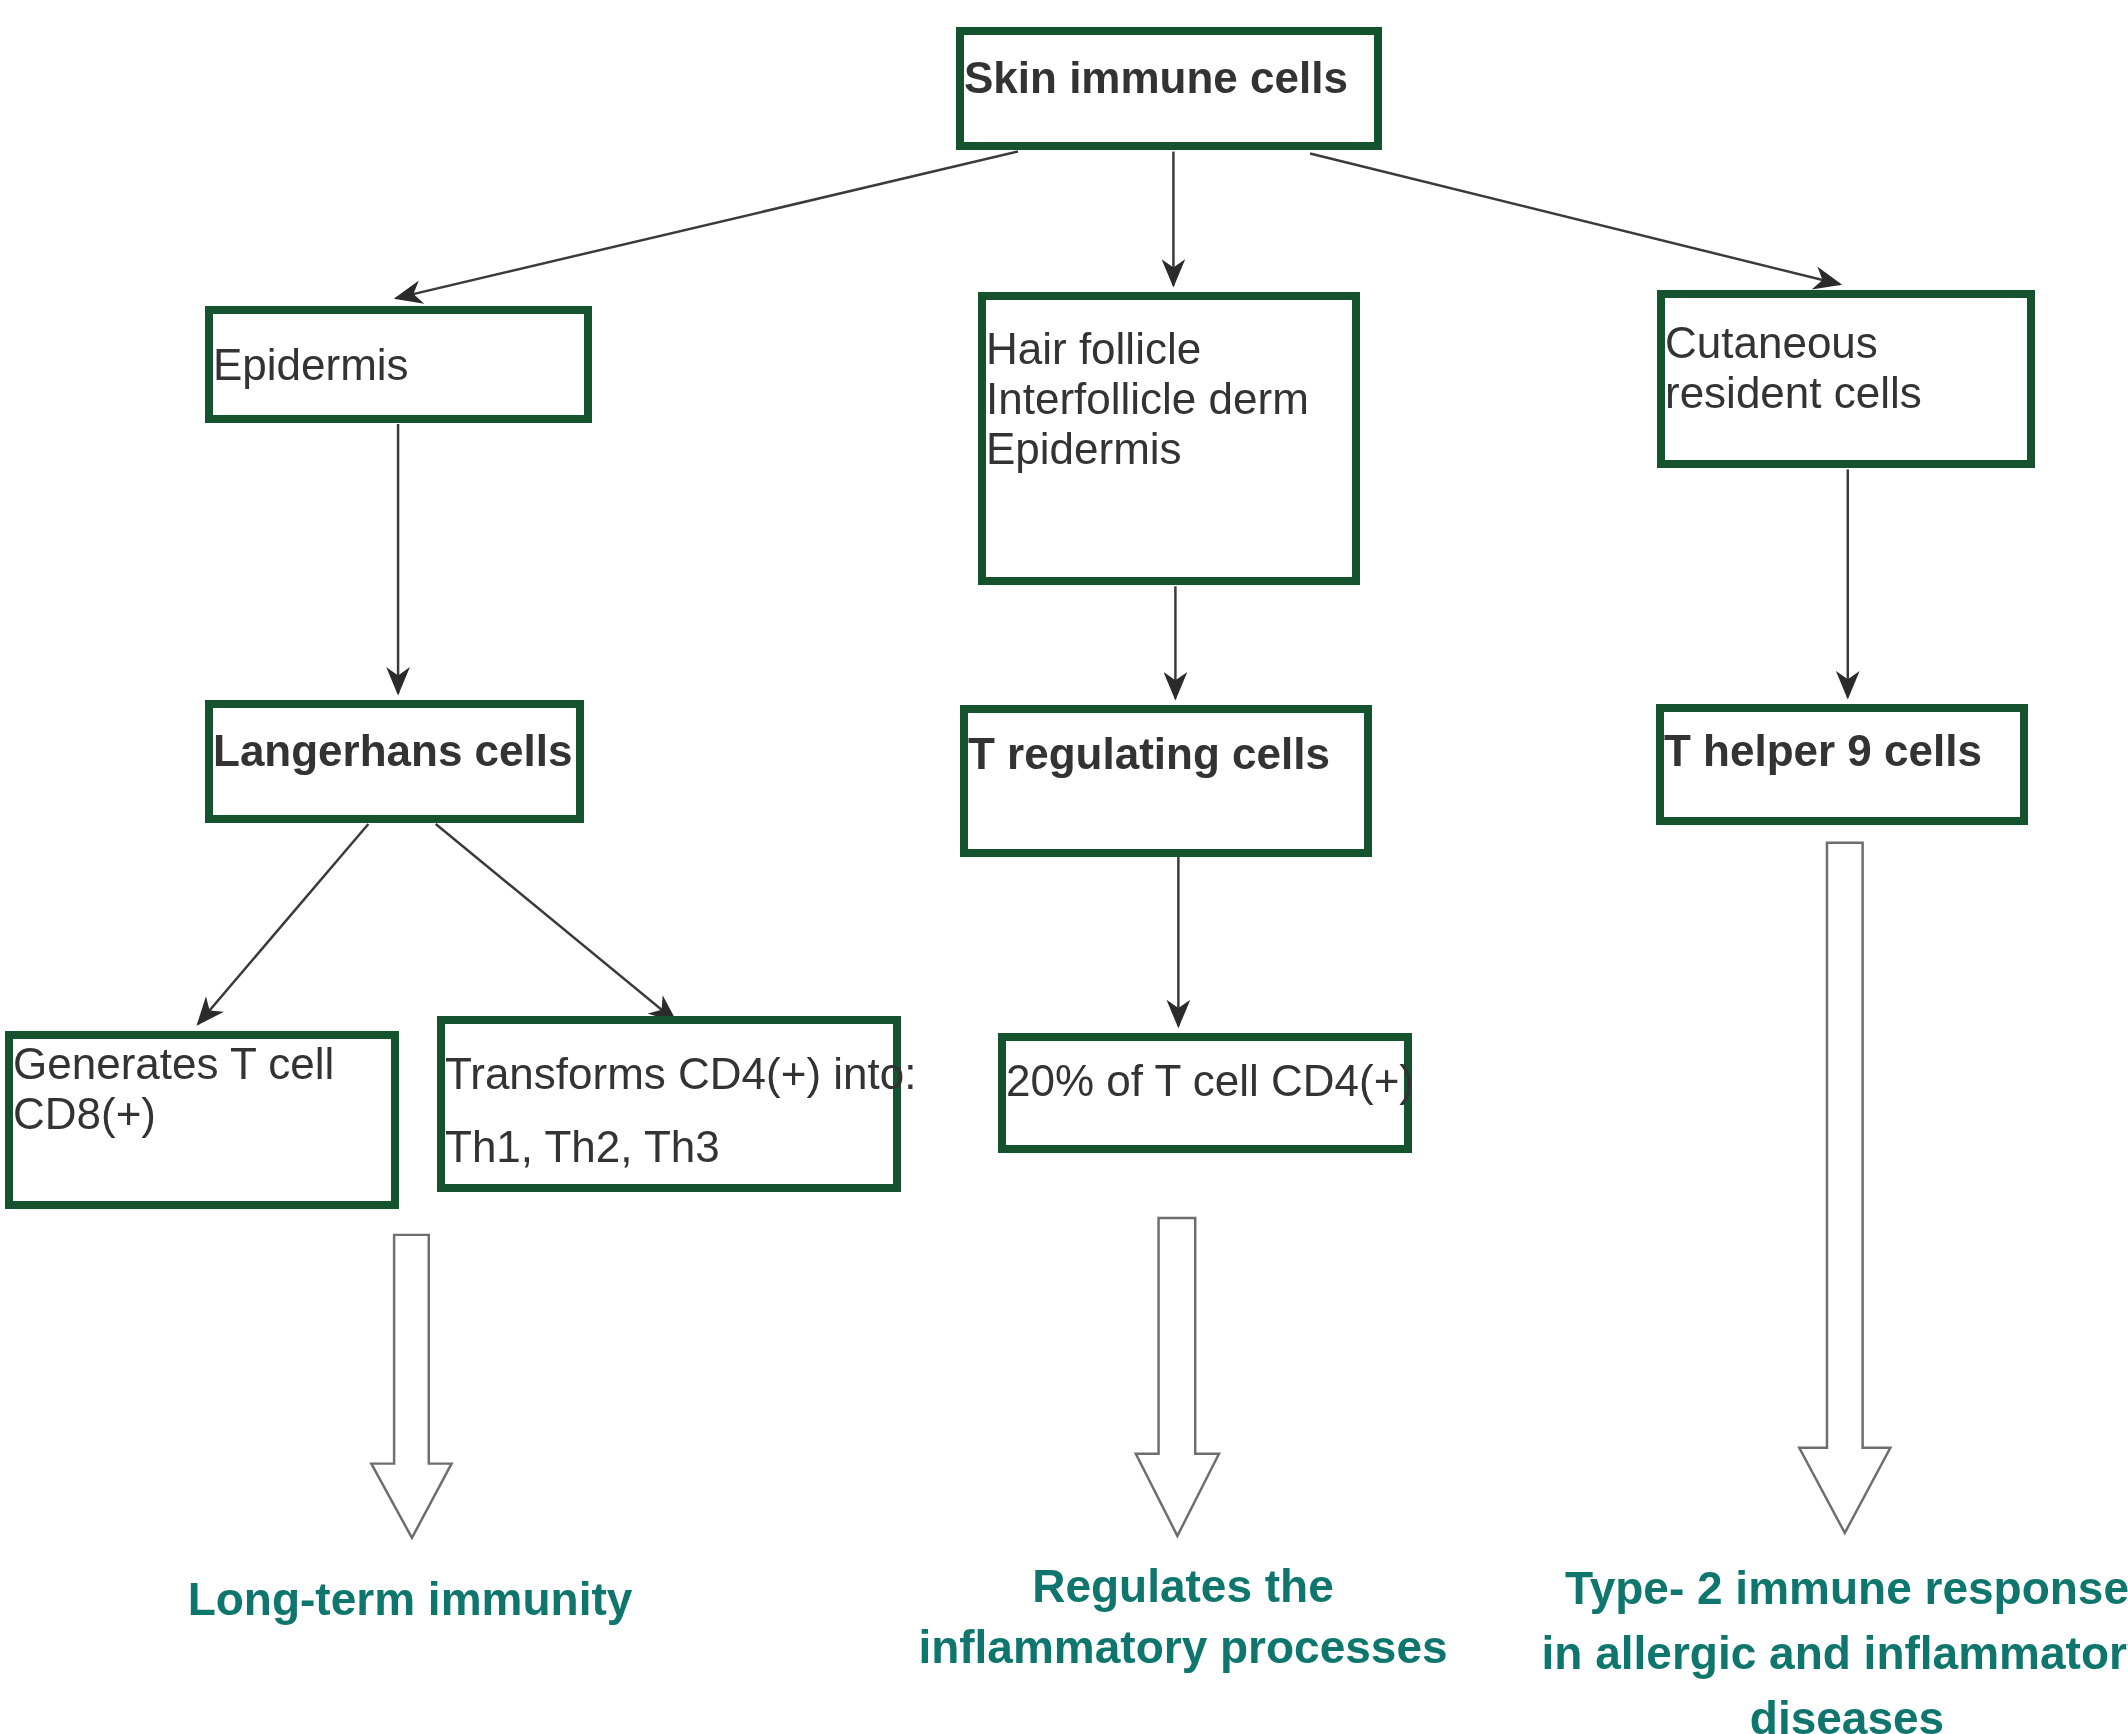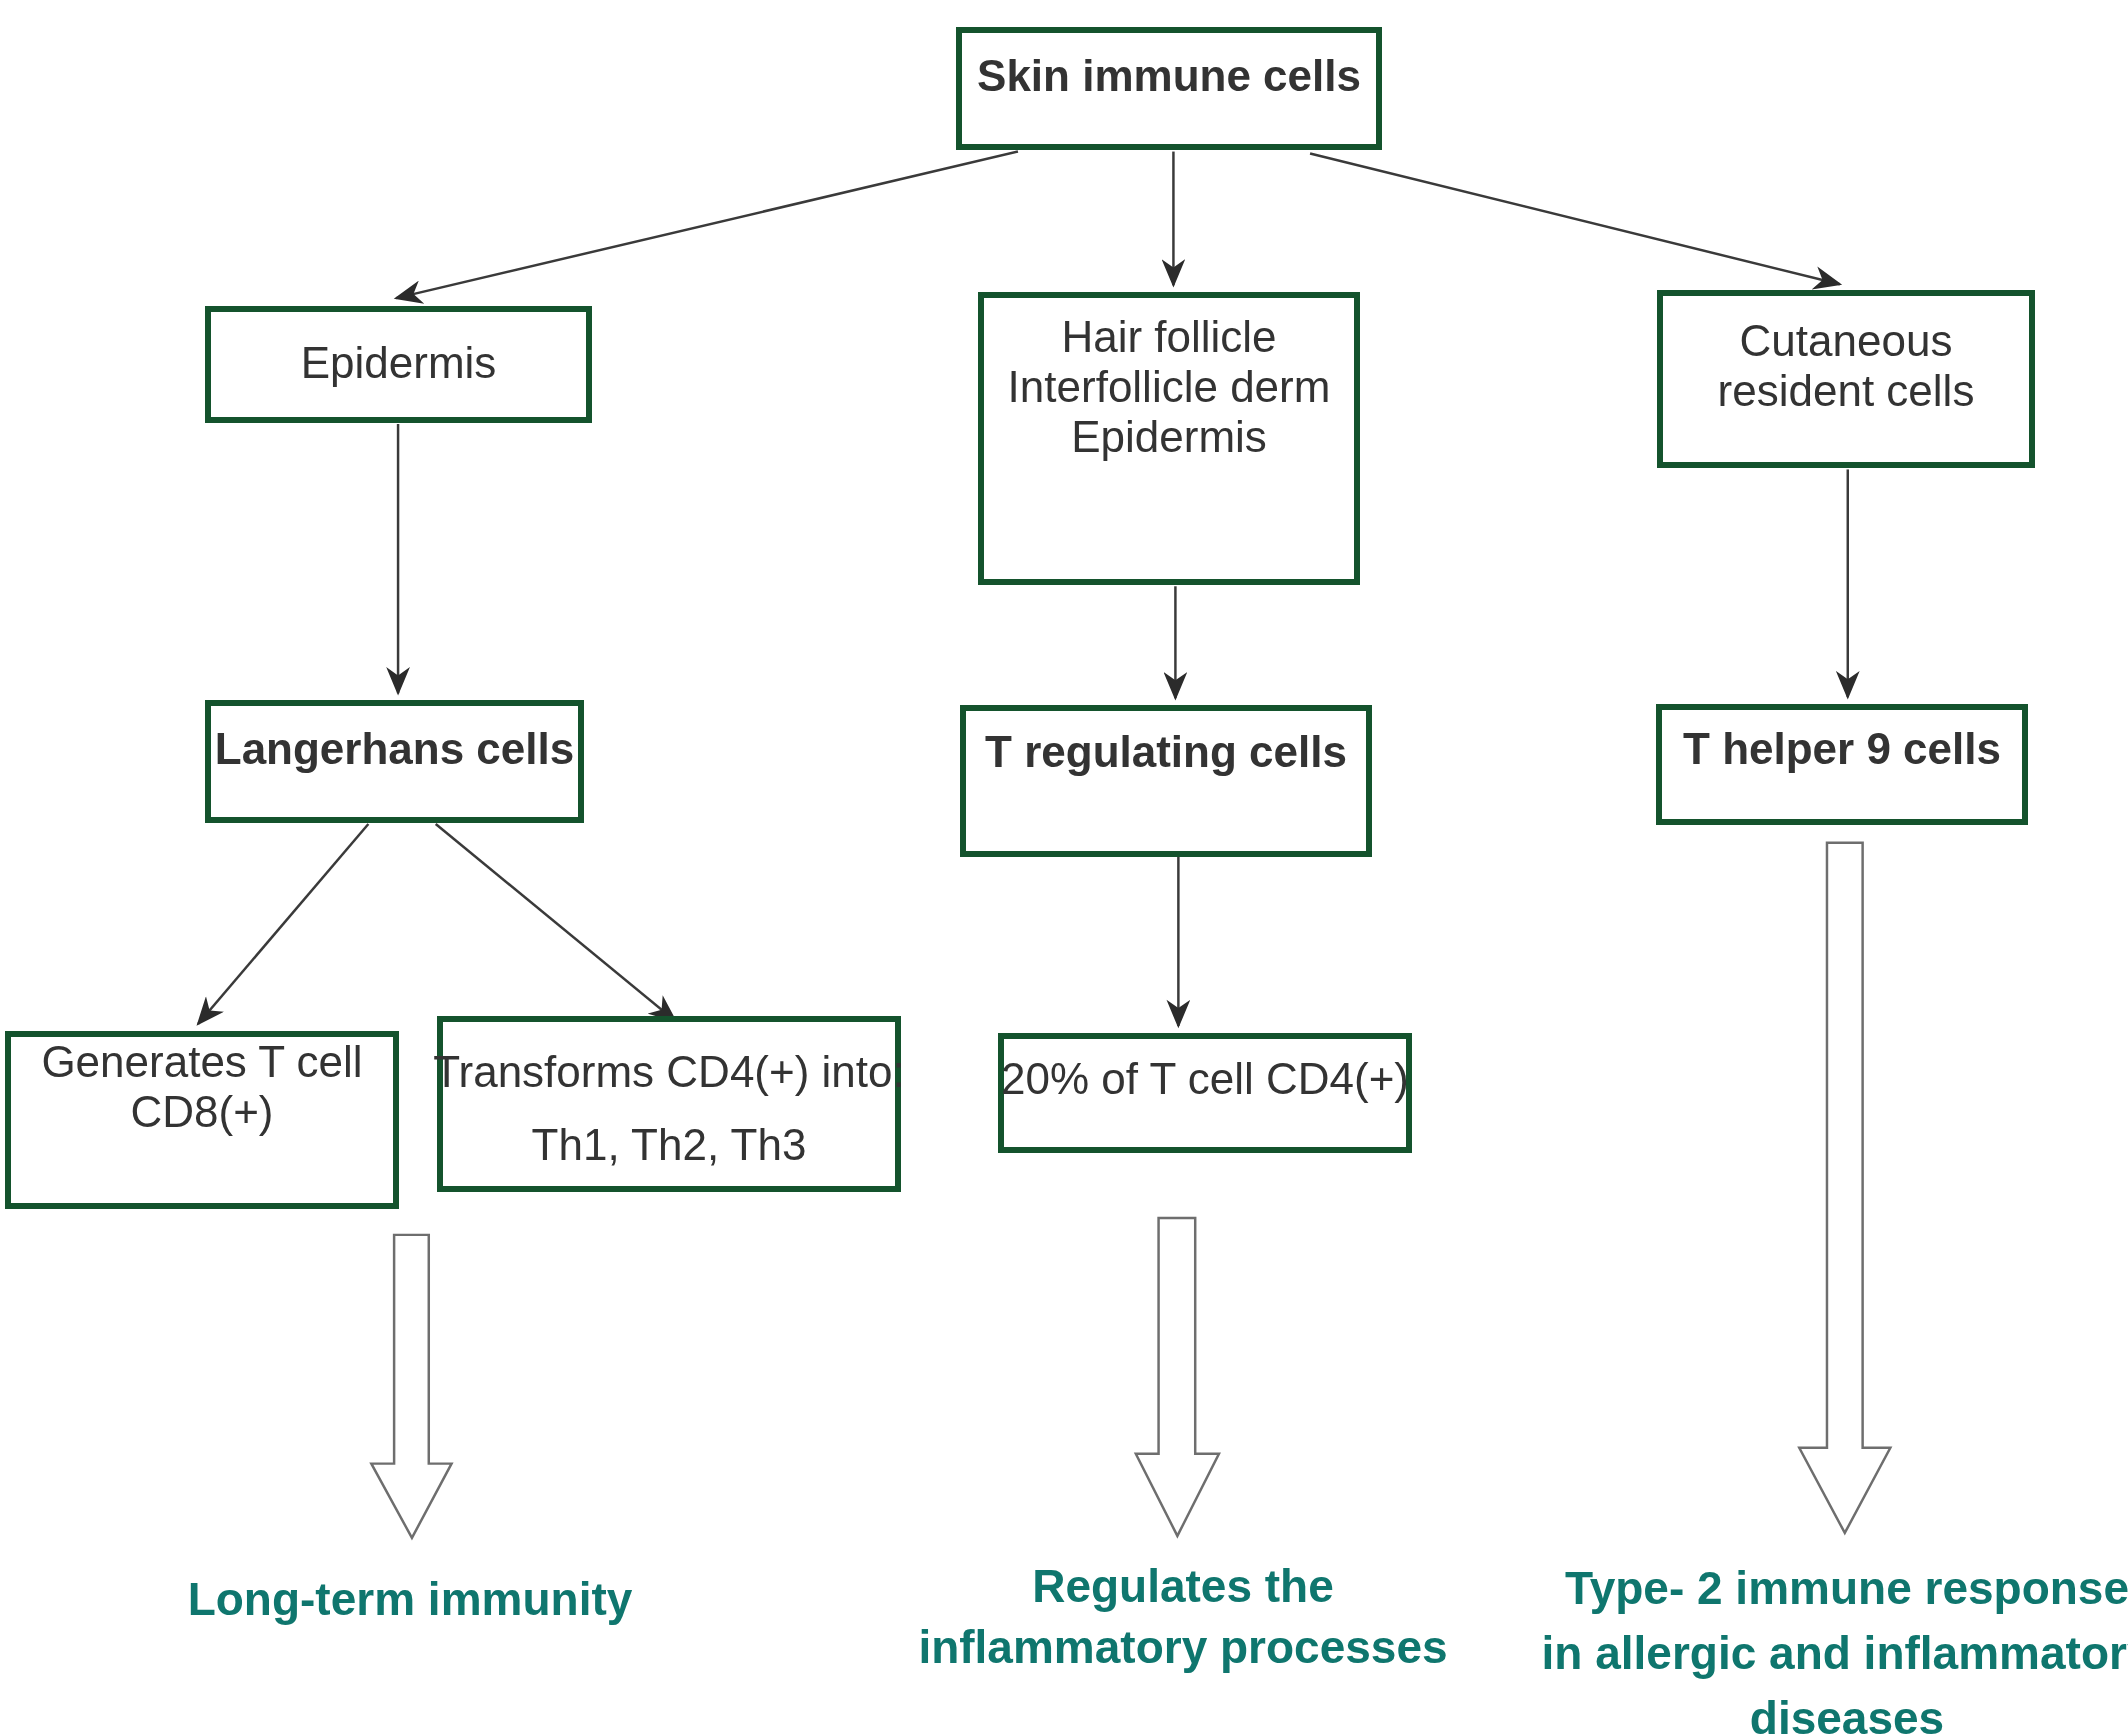--- a/index.html
+++ b/index.html
@@ -12,44 +12,44 @@
     font-family: "Liberation Sans", "DejaVu Sans", sans-serif;
   }
   .edges {
     position: absolute;
     left: 0; top: 0;
     width: 2129px; height: 1735px;
   }
   .box {
     position: absolute;
     background: #ffffff;
-    border: 6px solid #14532d;
+    border: 8px solid #14532d;
     box-sizing: border-box;
     display: flex;
     flex-direction: column;
-    align-items: center;
+    align-items: flex-start;
     color: #333333;
     font-size: 44px;
     line-height: 50px;
     text-align: center;
     white-space: nowrap;
   }
   .bold { font-weight: bold; }
   .outcome {
     position: absolute;
     font-weight: bold;
     color: #0f766e;
     font-size: 46px;
     line-height: 61px;
     text-align: center;
   }
   
   #root        { left: 956px;  top: 27px;   width: 426px; height: 123px; padding-top: 18px; }
   #epidermis   { left: 205px;  top: 306px;  width: 387px; height: 117px; padding-top: 26px; }
-  #hair        { left: 978px;  top: 292px;  width: 382px; height: 293px; padding-top: 14px; }
+  #hair        { left: 978px;  top: 292px;  width: 382px; height: 293px; padding-top: 24px; }
   #hair .gap   { }
   #cutaneous   { left: 1657px; top: 290px;  width: 378px; height: 178px; padding-top: 20px; }
   #cutaneous .gap { }
   #langerhans  { left: 205px;  top: 700px;  width: 379px; height: 123px; padding-top: 18px; }
   #treg        { left: 960px;  top: 705px;  width: 412px; height: 152px; padding-top: 16px; }
   #th9         { left: 1656px; top: 704px;  width: 372px; height: 121px; padding-top: 14px; }
   #generates   { left: 5px;    top: 1031px; width: 394px; height: 178px; }
   #transforms  { left: 437px;  top: 1016px; width: 464px; height: 176px; padding-top: 25px; }
   #transforms .gap { margin-top: 23px; }
   #percent     { left: 998px; top: 1033px; width: 414px; height: 120px; padding-top: 15px; }

